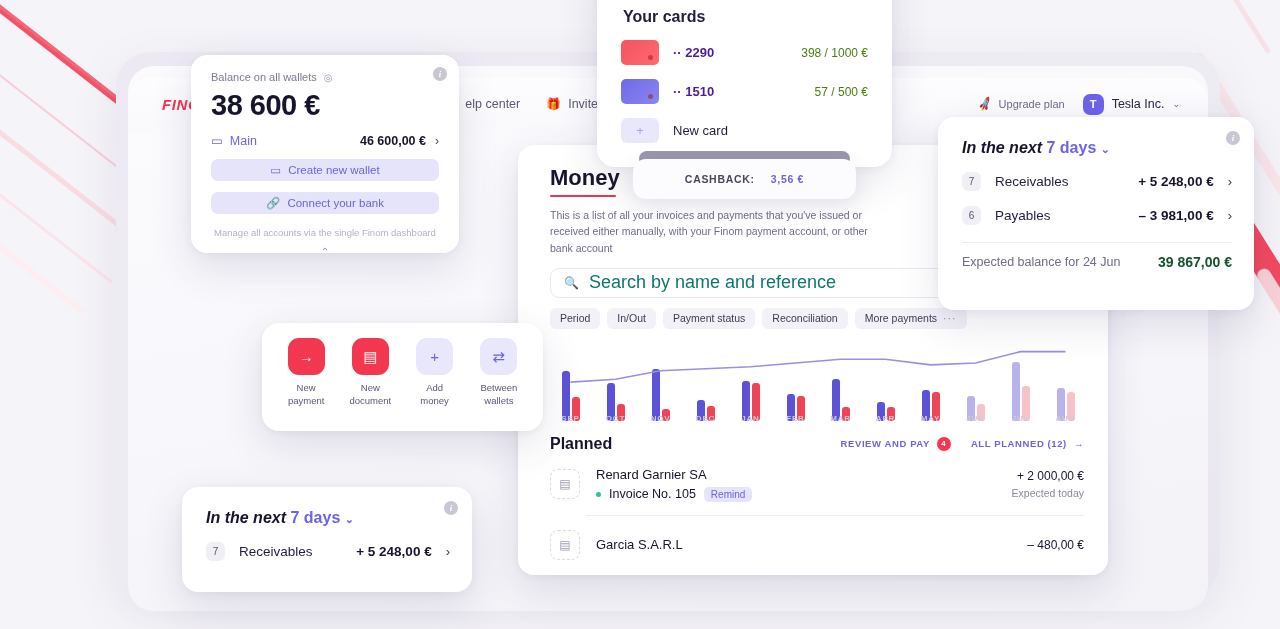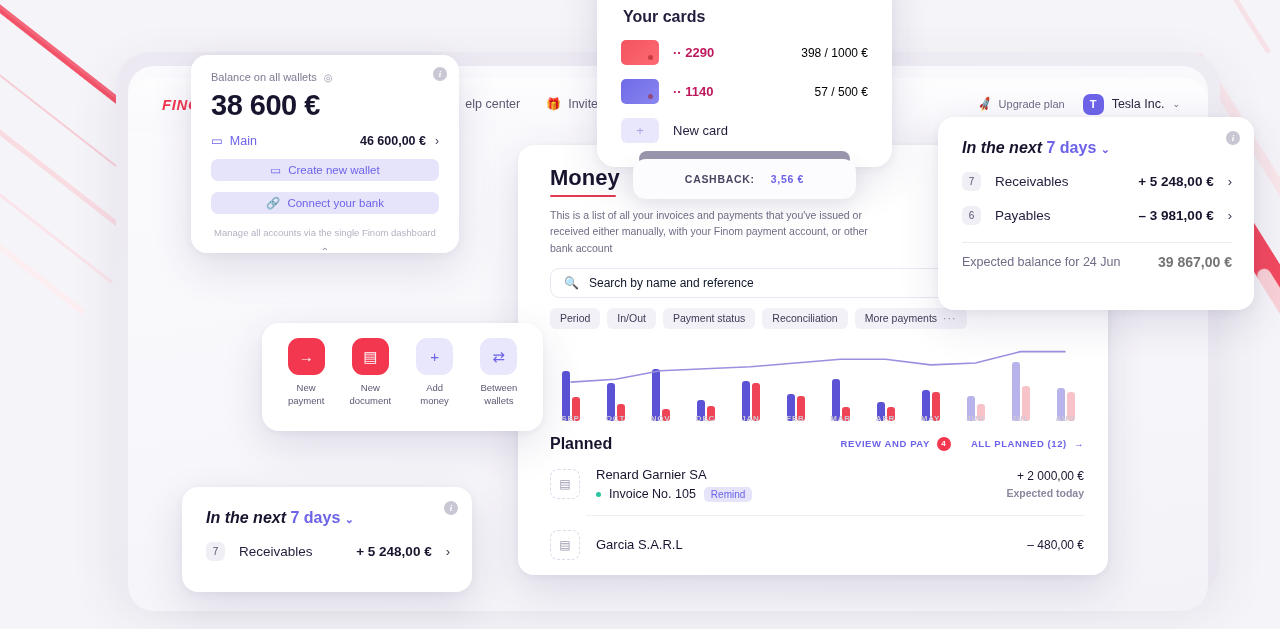--- a/index.html
+++ b/index.html
@@ -85,22 +85,22 @@
   }
   .bal-foot { text-align: center; font-size: 9.5px; color: #b4b1c2; margin-top: 13px; }
   .bal-chevup { text-align: center; font-size: 10px; color: #8f8ca3; margin-top: 8px; }
 
   
   #cards-panel { left: 597px; top: -42px; width: 295px; height: 209px; border-radius: 18px; }
   .cards-title { font-size: 16px; font-weight: 700; color: #211d3c; padding: 50px 0 0 26px; }
   .card-row { display: flex; align-items: center; padding: 0 24px; margin-top: 14px; }
   .mini-card { width: 38px; height: 25px; border-radius: 5px; position: relative; }
   .mini-card .chip { position: absolute; right: 6px; bottom: 5px; width: 5px; height: 5px; border-radius: 50%; background: rgba(160,30,30,.55); }
-  .card-num { margin-left: 14px; font-size: 13px; font-weight: 600; color: #be185d; }
-  .card-lim { margin-left: auto; font-size: 12px; color: #000000; }
+  .card-num { margin-left: 14px; font-size: 13px; font-weight: 600; color: #4c1d95; }
+  .card-lim { margin-left: auto; font-size: 12px; color: #4d7c0f; }
   .newcard-box {
     width: 38px; height: 25px; border-radius: 6px; background: #e9e7fb;
     display: flex; align-items: center; justify-content: center;
     color: #a9a4e4; font-size: 13px;
   }
   .newcard-lbl { margin-left: 14px; font-size: 13px; color: #211d3c; }
   .cashback-stack { position: absolute; left: 36px; right: 36px; bottom: -32px; }
   .cb-shadow { height: 16px; border-radius: 12px; background: #9a96ad; margin: 0 6px; }
   .cb-main {
     margin-top: -8px; height: 40px; border-radius: 13px; background: #fcfbfe;
@@ -117,21 +117,21 @@
   .nd-badge {
     width: 19px; height: 19px; border-radius: 6px; background: #f0eff5;
     font-size: 10px; color: #56526e; display: flex; align-items: center; justify-content: center;
   }
   .nd-name { margin-left: 14px; font-size: 13.5px; color: #211d3c; }
   .nd-amt { margin-left: auto; font-size: 13.5px; font-weight: 700; color: #17142e; white-space: nowrap; }
   .nd-chev { margin-left: 14px; font-size: 13px; color: #3b3752; }
   .nd-div { height: 1px; background: #eceaf2; margin-top: 17px; }
   .nd-foot { display: flex; align-items: center; margin-top: 11px; }
   .nd-foot-lbl { font-size: 12.5px; color: #6f6c85; }
-  .nd-foot-val { margin-left: auto; font-size: 14px; font-weight: 700; color: #737373; }
+  .nd-foot-val { margin-left: auto; font-size: 14px; font-weight: 700; color: #14532d; }
 
   #next-right { left: 938px; top: 117px; width: 316px; height: 193px; border-radius: 16px; padding: 22px 22px 0 24px; }
   #next-left  { left: 182px; top: 487px; width: 290px; height: 105px; border-radius: 16px; padding: 22px 22px 0 24px; overflow: hidden; }
 
   
   #main-card {
     left: 518px; top: 145px; width: 590px; height: 430px; border-radius: 16px;
     overflow: hidden;
   }
   .tabs { display: flex; gap: 36px; padding: 20px 0 0 32px; }
@@ -143,21 +143,21 @@
   }
   .desc-wrap { display: flex; padding: 10px 24px 0 32px; align-items: flex-start; }
   .desc { font-size: 10.5px; line-height: 1.55; color: #6f6c85; max-width: 320px; }
   .export { margin-left: auto; display: flex; align-items: center; gap: 6px; font-size: 9.5px; letter-spacing: .6px; font-weight: 600; color: #6d63e8; padding-top: 4px; }
   .search {
     margin: 12px 24px 0 32px; height: 30px; border-radius: 9px;
     border: 1px solid #e9e7f1; display: flex; align-items: center; gap: 10px;
     padding: 0 13px; background: #fff;
   }
   .search-ico { font-size: 12px; color: #a8a5b8; }
-  .search-ph { font-size: 12px; color: #0f172a; }
+  .search-ph { font-size: 18px; color: #0f766e; }
   .chips { display: flex; gap: 7px; margin: 10px 24px 0 32px; flex-wrap: nowrap; }
   .chip-f {
     height: 21px; border-radius: 6px; background: #f2f1f7;
     display: flex; align-items: center; padding: 0 10px;
     font-size: 10.5px; color: #3e3a57; white-space: nowrap;
   }
   .chip-dots { color: #8b889e; margin-left: 6px; letter-spacing: 1px; }
 
   
   .chart { position: relative; margin: 14px 20px 0 30px; height: 78px; }
@@ -187,21 +187,21 @@
     display: flex; align-items: center; justify-content: center; font-size: 12px; color: #9e9ab1;
   }
   .p-body { margin-left: 16px; }
   .p-name { font-size: 13px; color: #17142e; }
   .p-sub { display: flex; align-items: center; gap: 8px; margin-top: 5px; }
   .p-dot { width: 5px; height: 5px; border-radius: 50%; background: #2bc4a0; }
   .p-ref { font-size: 12.5px; color: #17142e; }
   .p-tag { background: #e6e4fb; color: #6d63e8; font-size: 10px; border-radius: 5px; padding: 2px 7px; }
   .p-right { margin-left: auto; text-align: right; }
   .p-amt { font-size: 12px; color: #17142e; }
-  .p-when { font-size: 10.5px; color: #8b889e; margin-top: 4px; font-weight: bold; }
+  .p-when { font-size: 10.5px; color: #8b889e; margin-top: 4px; }
   .p-div { height: 1px; background: #f0eef5; margin: 13px 24px 0 68px; }
 
   
   #actions { left: 262px; top: 323px; width: 281px; height: 108px; border-radius: 17px; }
   .acts { display: flex; justify-content: space-around; padding: 15px 12px 0 12px; }
   .act { text-align: center; width: 58px; }
   .act-ico {
     width: 37px; height: 37px; border-radius: 11px; margin: 0 auto;
     display: flex; align-items: center; justify-content: center;
     font-size: 15px; color: #fff;
@@ -451,21 +451,21 @@
       <div class="mini-card" id="mc0" style="background: linear-gradient(135deg, rgb(242, 84, 95), rgb(255, 106, 114));">
           <span class="chip"></span>
         </div>
       <div class="card-num">·· 2290</div>
       <div class="card-lim">398 / 1000 €</div>
     </div>
     <div class="card-row">
       <div class="mini-card" id="mc1" style="background: linear-gradient(135deg, rgb(111, 106, 232), rgb(138, 134, 239));">
           <span class="chip"></span>
         </div>
-      <div class="card-num">·· 1140</div>
+      <div class="card-num">·· 1510</div>
       <div class="card-lim">57 / 500 €</div>
     </div>
     <div class="card-row">
       <div class="newcard-box">+</div>
       <div class="newcard-lbl">New card</div>
     </div>
     <div class="cashback-stack">
       <div class="cb-shadow"></div>
       <div class="cb-main">
         <span class="cb-text">CASHBACK:</span>

